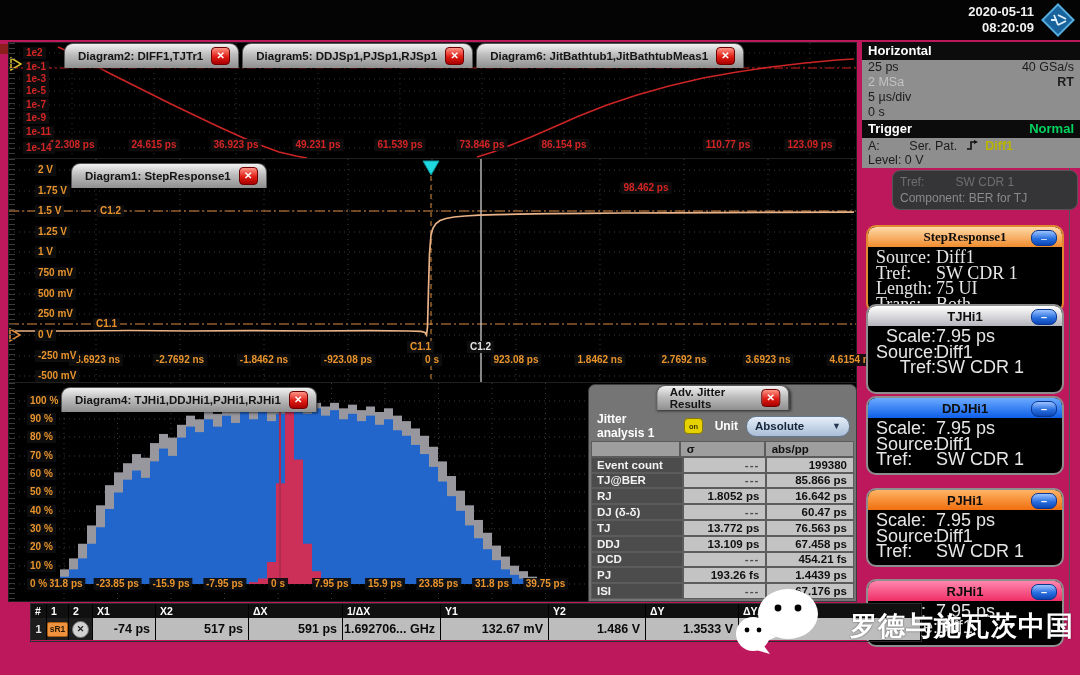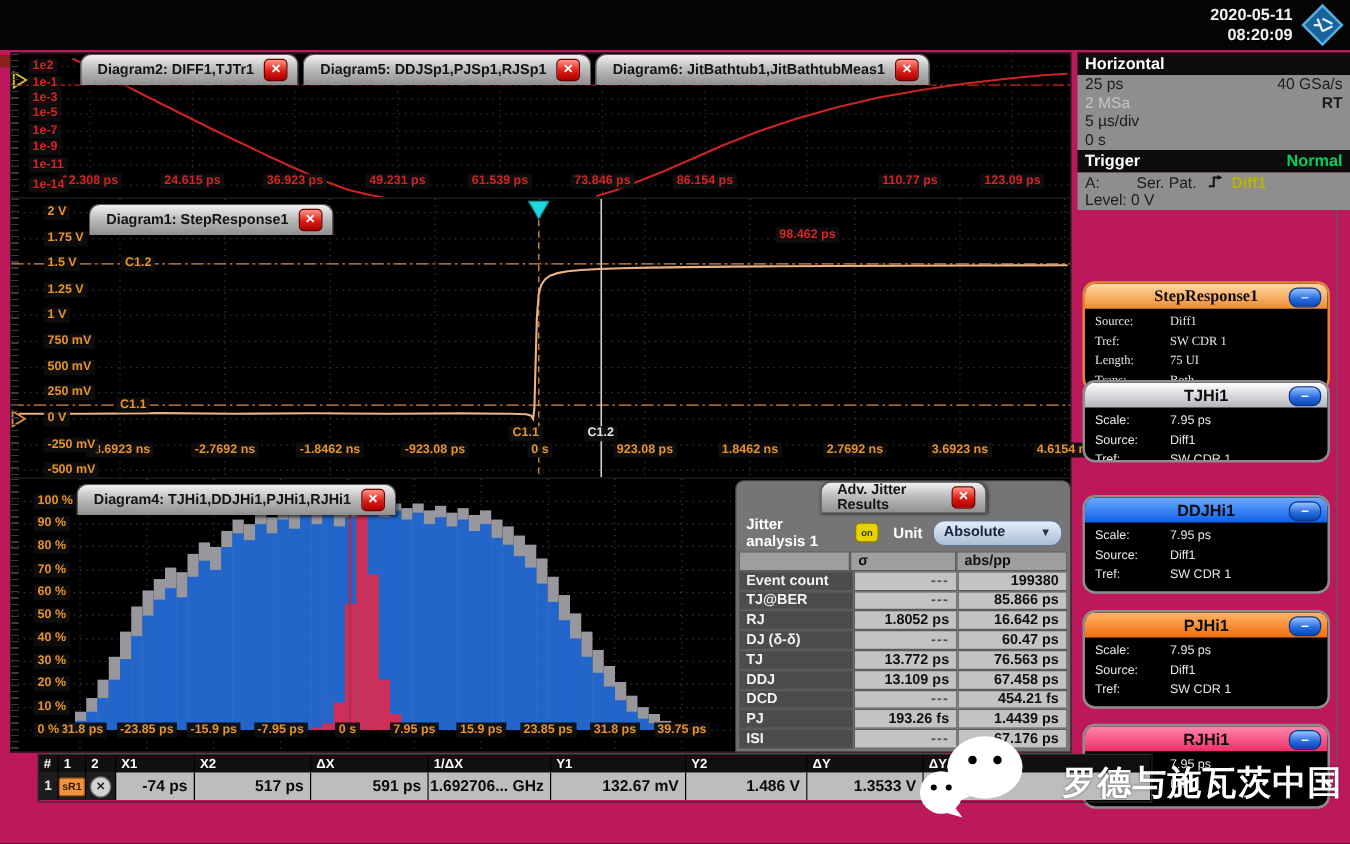--- a/index.html
+++ b/index.html
@@ -77,21 +77,21 @@
          padding:3px 7px;box-sizing:border-box;line-height:16px;}
   .ghost .g1{color:#6f6f6f;}
   .panel{position:absolute;left:866px;width:198px;background:#000;border-radius:10px;
          border:2px solid #8e8e8e;box-sizing:border-box;z-index:11;overflow:hidden;}
   .phead{position:relative;height:20px;border-radius:7px 7px 0 0;display:flex;
          align-items:center;justify-content:center;color:#0d0d0d;font-size:13px;font-weight:bold;}
   .minbtn{position:absolute;right:5px;top:3px;width:24px;height:14px;border-radius:7px;
           background:linear-gradient(#9cc4ff,#2a6fe0 55%,#0c46b4);border:1px solid #0a3590;
           color:#fff;display:flex;align-items:center;justify-content:center;
           font-size:11px;line-height:1;font-weight:bold;}
-  .pbody{padding:3px 8px 4px;color:#e6e6e6;font-size:10px;line-height:15.5px;}
+  .pbody{padding:3px 8px 4px;color:#e6e6e6;font-size:18px;line-height:15.5px;}
   .prow{display:flex;}
   .plab{width:60px;flex:0 0 auto;}
   .sb-line{position:absolute;left:1069px;top:140px;width:1px;height:480px;background:#585858;z-index:10;}
   
   .cbar{position:absolute;left:30px;top:603px;width:890px;height:37px;z-index:12;
         border:1px solid #2c2c2c;box-sizing:content-box;}
   .cb-h{display:flex;height:14px;background:#101010;}
   .cb-h .cell{color:#fff;font-size:10.5px;font-weight:bold;padding-left:4px;display:flex;
               align-items:center;border-right:1px solid #000;box-sizing:border-box;}
   .cb-v{display:flex;height:22px;background:#101010;}
@@ -576,20 +576,29 @@
         <path d="M1 10 H5 V3 H10" stroke="#111" stroke-width="1.6" fill="none"></path>
         <path d="M8 1 L12 3 L8 5 Z" fill="#111"></path>
       </svg>
       <span class="yellow">Diff1</span>
     </div>
     <div class="sb-row">
       <span>Level: 0 V</span>
     </div>
   </div>
 
+  <div class="ghost">
+    <div class="g1">
+      <span>Tref:</span>
+      <span style="margin-left:28px;">SW CDR 1</span>
+    </div>
+    <div>
+      <span>Component: BER for TJ</span>
+    </div>
+  </div>
 
   <div id="panels">
       <div class="panel" style="top: 225px; height: 88px; border-color: rgb(224, 136, 48); font-family: Liberation Serif, serif;">
         <div class="phead" style="background: linear-gradient(rgb(255, 217, 168), rgb(240, 140, 46));">
           <div>StepResponse1</div>
           <div class="minbtn">–</div>
         </div>
         <div class="pbody">
           <div class="prow">
             <div class="plab">Source:</div>
@@ -602,21 +611,21 @@
           <div class="prow">
             <div class="plab">Length:</div>
             <div>75 UI</div>
           </div>
           <div class="prow">
             <div class="plab">Trans:</div>
             <div>Both</div>
           </div>
         </div>
       </div>
-      <div class="panel" style="top: 304px; height: 66px; border-color: rgb(142, 142, 142);">
+      <div class="panel" style="top: 304px; height: 90px; border-color: rgb(142, 142, 142); text-align: right;">
         <div class="phead" style="background: linear-gradient(rgb(255, 255, 255), rgb(180, 180, 188));">
           <div>TJHi1</div>
           <div class="minbtn">–</div>
         </div>
         <div class="pbody">
           <div class="prow">
             <div class="plab">Scale:</div>
             <div>7.95 ps</div>
           </div>
           <div class="prow">

